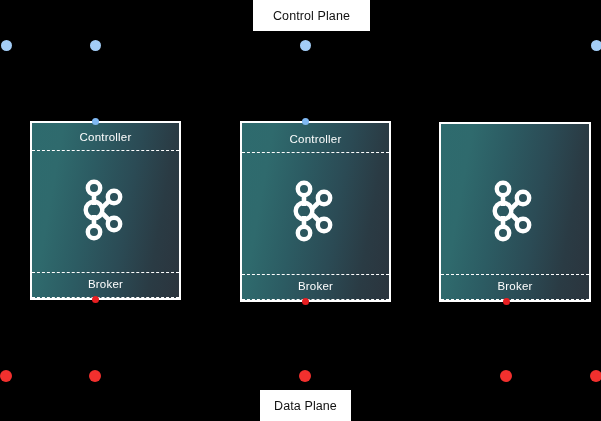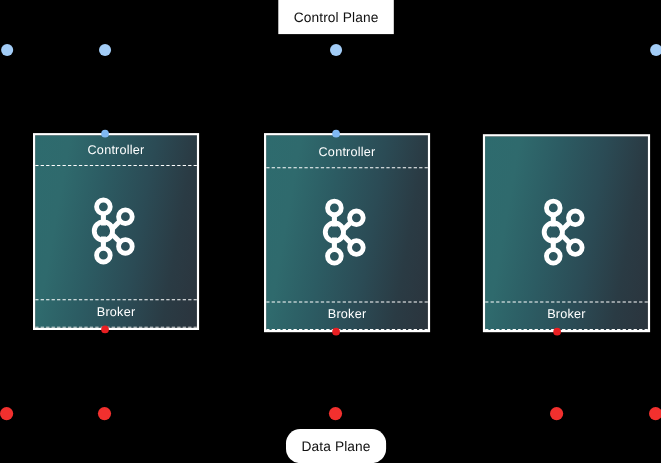--- a/index.html
+++ b/index.html
@@ -39,21 +39,20 @@
     left: 253px;
     top: 0px;
     width: 105px;
     height: 31px;
   }
   #data-plane-label {
     left: 260px;
     top: 390px;
     width: 91px;
     height: 31px;
-    border-radius: 13px;
   }
 
   
   .node-box {
     position: absolute;
     border: 2px solid #ffffff;
     box-sizing: border-box;
     background: linear-gradient(100deg, #2e6b6e 0%, #2f6a6d 18%, #2c5c63 38%, #2b4b55 62%, #2a3b44 82%, #2b343d 100%);
     overflow: hidden;
     margin-left: 10px;
@@ -107,21 +106,21 @@
     background: #e81f22;
     margin-left: -3.5px;
     margin-top: -3.5px;
   }
 </style>
 </head>
 <body>
 
 <div id="stage">
 
-  <div class="plane-label" id="control-plane-label" style="left: 253px; top: 0px; width: 105px; height: 31px; background: rgb(255, 255, 255); color: rgb(17, 17, 17);">Control Plane</div>
+  <div class="plane-label" id="control-plane-label" style="left: 253px; top: 0px; width: 117px; height: 31px; background: rgb(255, 255, 255); color: rgb(17, 17, 17);">Control Plane</div>
 
   <div id="nodes-layer">
       <div class="node-box" style="left: 20px; top: 121px; width: 151px; height: 179px;">
         <div class="section-label" style="top: 8px;">Controller</div>
         <div class="dash-line" style="top: 27px;"></div>
         <div class="dash-line" style="top: 149px;"></div>
         <div class="section-label" style="top: 155px;">Broker</div>
         <div class="dash-line" style="top: 174px;"></div>
         <div class="kafka-logo" style="left: 49px; top: 56px;"><svg viewBox="0 0 46 62" width="46" height="62">
             <g fill="none" stroke="#ffffff" stroke-width="4.4">

